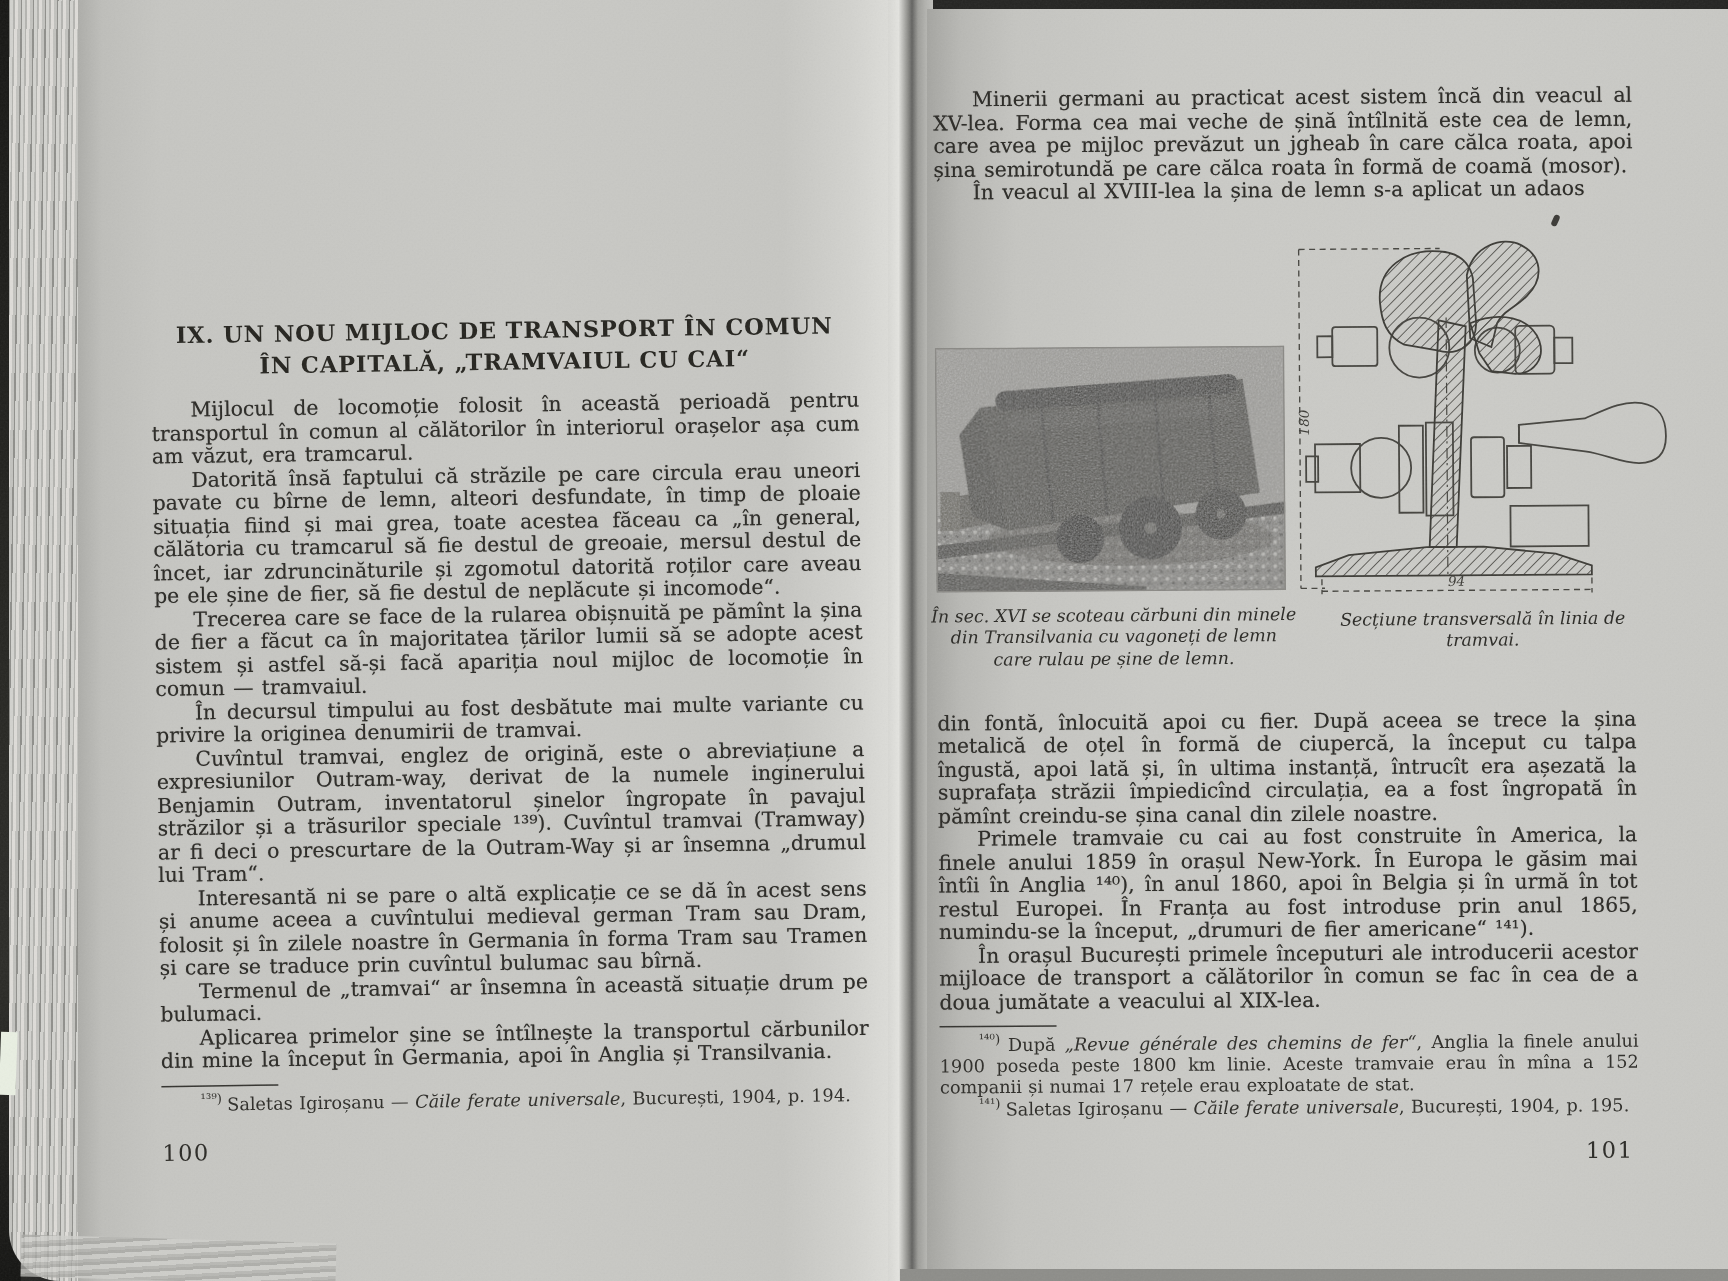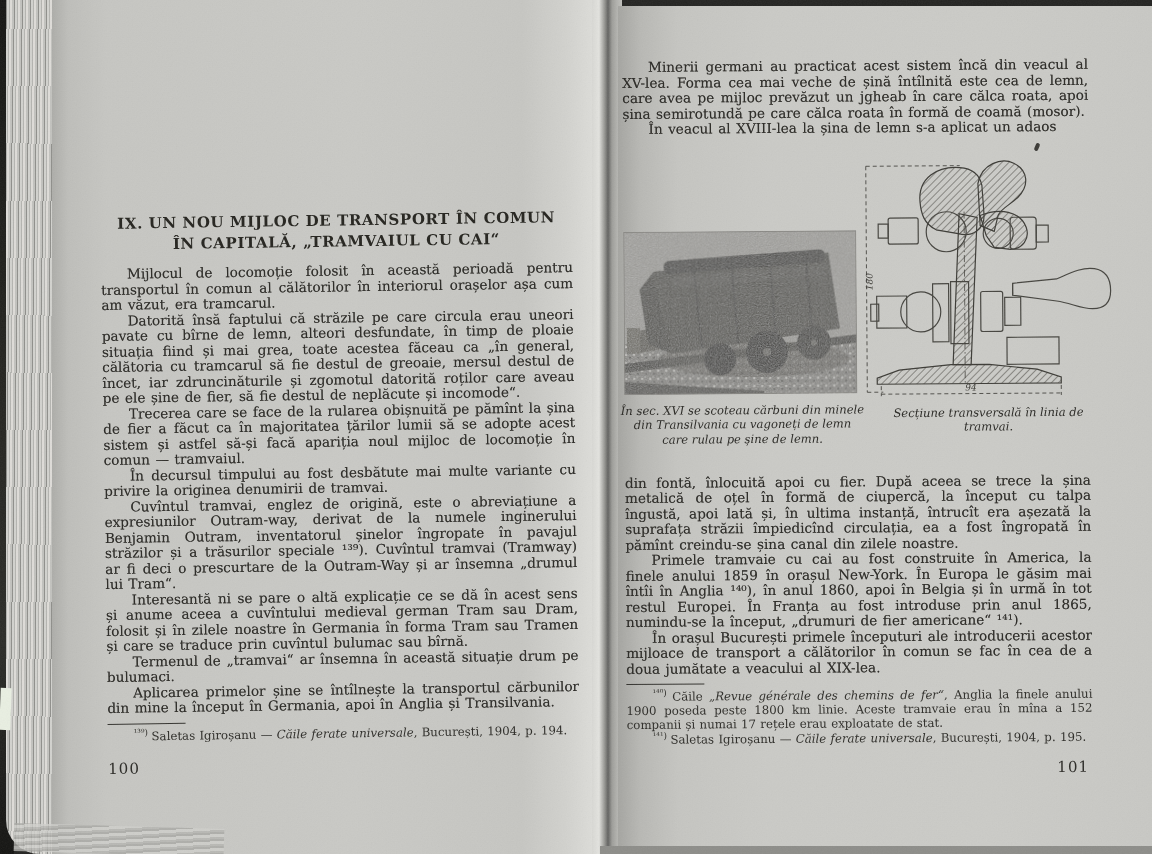--- a/index.html
+++ b/index.html
@@ -194,21 +194,21 @@
 
       <div class="caption ph">În sec. XVI se scoteau cărbuni din minele din Transilvania cu vagoneți de lemn care rulau pe șine de lemn.</div>
       <div class="caption dr">Secțiune transversală în linia de tramvai.</div>
     </div>
 
     <p class="body noindent">din fontă, înlocuită apoi cu fier. După aceea se trece la șina metalică de oțel în formă de ciupercă, la început cu talpa îngustă, apoi lată și, în ultima instanță, întrucît era așezată la suprafața străzii împiedicînd circulația, ea a fost îngropată în pămînt creindu-se șina canal din zilele noastre.</p>
     <p class="body">Primele tramvaie cu cai au fost construite în America, la finele anului 1859 în orașul New-York. În Europa le găsim mai întîi în Anglia ¹⁴⁰), în anul 1860, apoi în Belgia și în urmă în tot restul Europei. În Franța au fost introduse prin anul 1865, numindu-se la început, „drumuri de fier americane“ ¹⁴¹).</p>
     <p class="body">În orașul București primele începuturi ale introducerii acestor mijloace de transport a călătorilor în comun se fac în cea de a doua jumătate a veacului al XIX-lea.</p>
 
     <div class="fn-rule"></div>
-    <p class="footnote"><sup class="fnm">¹⁴⁰) </sup><span>Căile </span><span class="it">„Revue générale des chemins de fer“</span><span>, Anglia la finele anului 1900 poseda peste 1800 km linie. Aceste tramvaie erau în mîna a 152 companii și numai 17 rețele erau exploatate de stat.</span></p>
+    <p class="footnote"><sup class="fnm">¹⁴⁰) </sup><span>După </span><span class="it">„Revue générale des chemins de fer“</span><span>, Anglia la finele anului 1900 poseda peste 1800 km linie. Aceste tramvaie erau în mîna a 152 companii și numai 17 rețele erau exploatate de stat.</span></p>
     <p class="footnote"><sup class="fnm">¹⁴¹) </sup><span>Saletas Igiroșanu — </span><span class="it">Căile ferate universale</span><span>, București, 1904, p. 195.</span></p>
 
     <div class="pagenum right">101</div>
   </div>
 
   <svg class="noise" width="1152" height="854" xmlns="http://www.w3.org/2000/svg">
     <defs>
       <filter id="papernoise">
           <feTurbulence type="fractalNoise" baseFrequency="0.8" numOctaves="2"></feTurbulence>
           <feColorMatrix type="saturate" values="0"></feColorMatrix>

